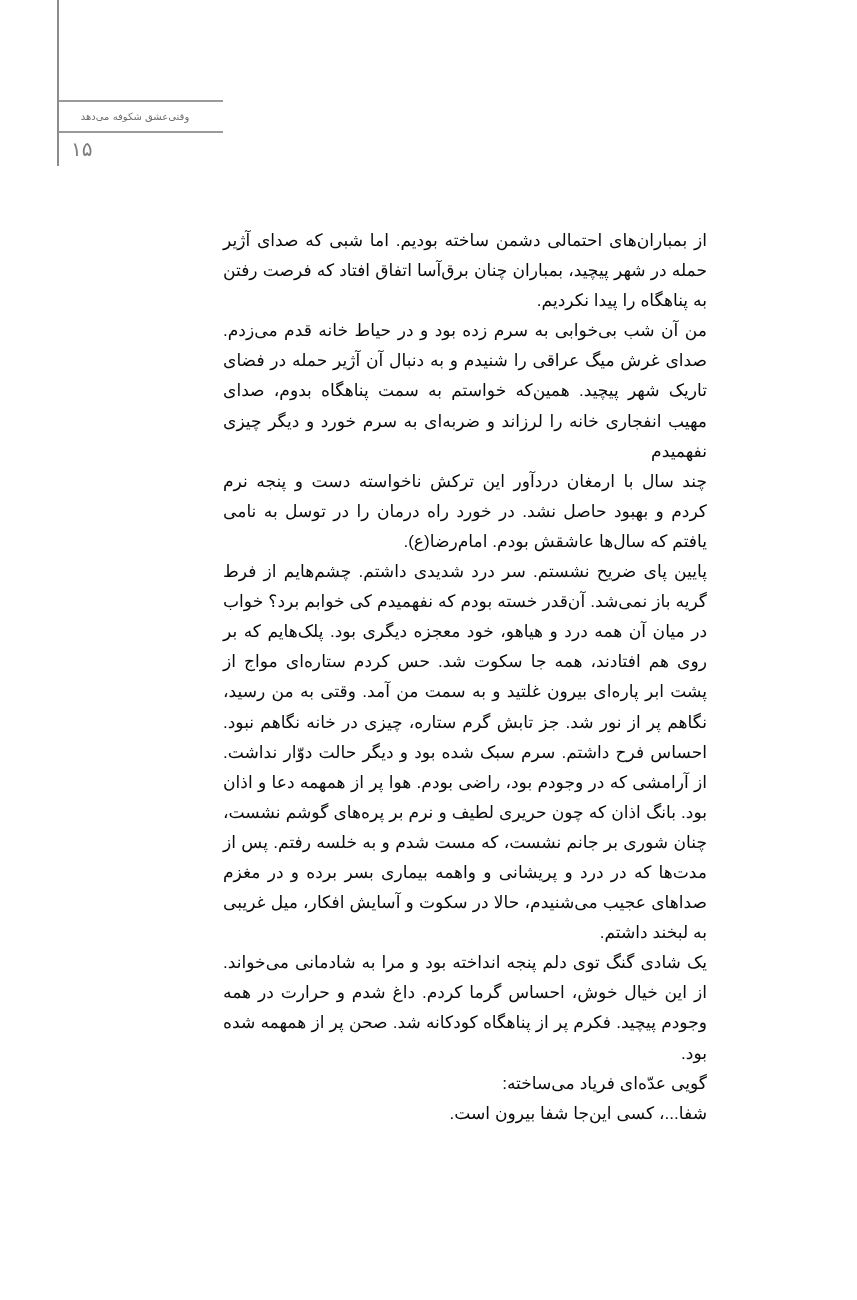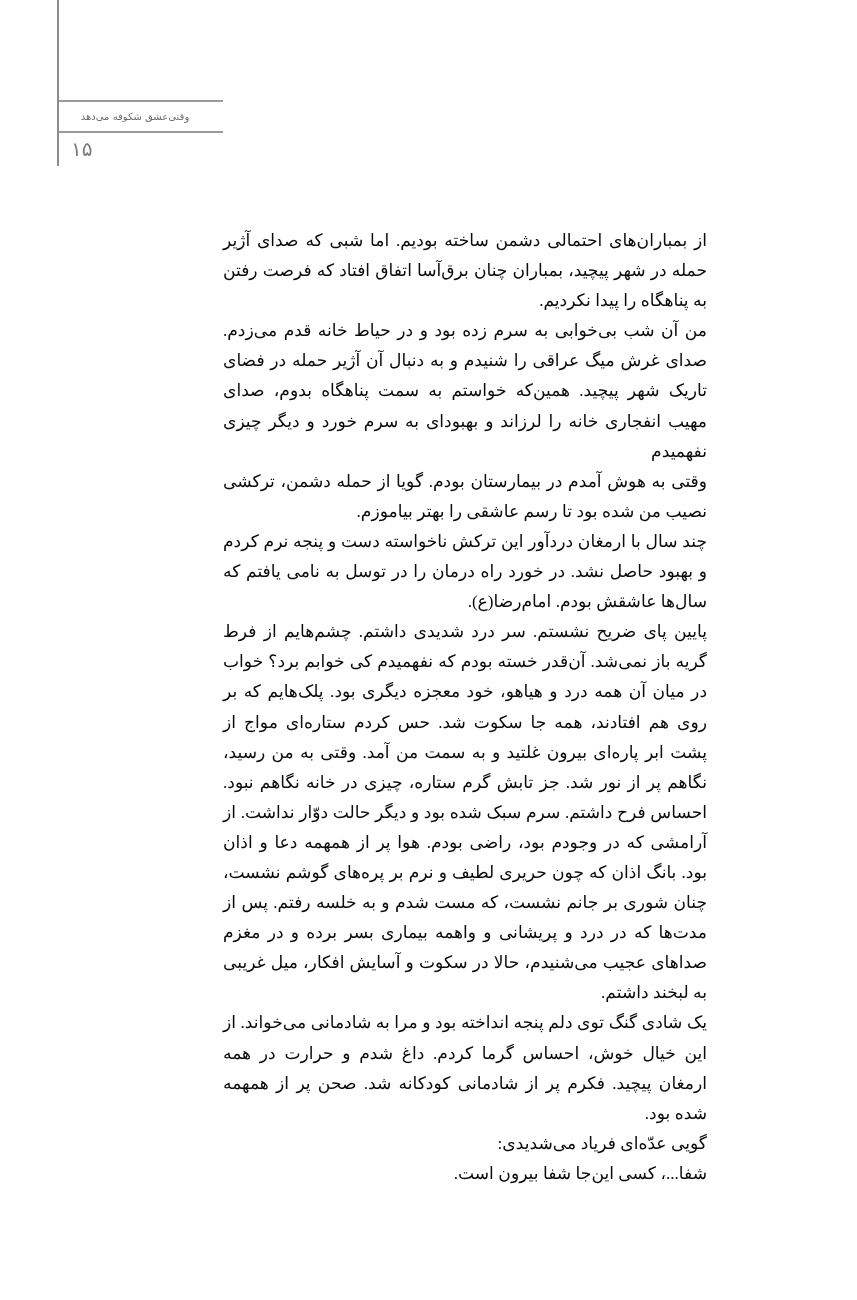--- a/index.html
+++ b/index.html
@@ -77,21 +77,21 @@
     position: absolute;
     right: 150px;
     top: 226px;
     width: 484px;
     direction: rtl;
     text-align: justify;
     text-align-last: right;
     font-size: 17.1px;
     line-height: 30.1px;
     color: #0b0b0b;
-    font-family: Liberation Serif, serif;
+    font-family: Liberation Sans, sans-serif;
     -webkit-font-smoothing: none;
   }
   .body-column p {
     margin: 0;
     padding: 0;
     text-indent: 0;
     word-spacing: 0.2px;
   }
 </style>
 </head>
@@ -102,22 +102,21 @@
   <div class="header-block">
     <div class="header-vrule"></div>
     <div class="header-rule-top"></div>
     <div class="running-title">وقتی‌عشق شکوفه می‌دهد</div>
     <div class="header-rule-bottom"></div>
     <div class="page-number">۱۵</div>
   </div>
 
   <div class="body-column">
     <p>از بمباران‌های احتمالی دشمن ساخته بودیم. اما شبی که صدای آژیر حمله در شهر پیچید، بمباران چنان برق‌آسا اتفاق افتاد که فرصت رفتن به پناهگاه را پیدا نکردیم.</p>
-    <p>من آن شب بی‌خوابی به سرم زده بود و در حیاط خانه قدم می‌زدم. صدای غرش میگ عراقی را شنیدم و به دنبال آن آژیر حمله در فضای تاریک شهر پیچید. همین‌که خواستم به سمت پناهگاه بدوم، صدای مهیب انفجاری خانه را لرزاند و بهبود‌ای به سرم خورد و دیگر چیزی نفهمیدم</p>
-    <p>وقتی به هوش آمدم در بیمارستان بودم. گویا از حمله دشمن، ترکشی نصیب من شده بود تا رسم عاشقی را بهتر بیاموزم.</p>
+    <p>من آن شب بی‌خوابی به سرم زده بود و در حیاط خانه قدم می‌زدم. صدای غرش میگ عراقی را شنیدم و به دنبال آن آژیر حمله در فضای تاریک شهر پیچید. همین‌که خواستم به سمت پناهگاه بدوم، صدای مهیب انفجاری خانه را لرزاند و ضربه‌ای به سرم خورد و دیگر چیزی نفهمیدم</p>
     <p>چند سال با ارمغان دردآور این ترکش ناخواسته دست و پنجه نرم کردم و بهبود حاصل نشد. در خورد راه درمان را در توسل به نامی یافتم که سال‌ها عاشقش بودم. امام‌رضا(ع).</p>
     <p>پایین پای ضریح نشستم. سر درد شدیدی داشتم. چشم‌هایم از فرط گریه باز نمی‌شد. آن‌قدر خسته بودم که نفهمیدم کی خوابم برد؟ خواب در میان آن همه درد و هیاهو، خود معجزه دیگری بود. پلک‌هایم که بر روی هم افتادند، همه جا سکوت شد. حس کردم ستاره‌ای مواج از پشت ابر پاره‌ای بیرون غلتید و به سمت من آمد. وقتی به من رسید، نگاهم پر از نور شد. جز تابش گرم ستاره، چیزی در خانه نگاهم نبود. احساس فرح داشتم. سرم سبک شده بود و دیگر حالت دوّار نداشت. از آرامشی که در وجودم بود، راضی بودم. هوا پر از همهمه دعا و اذان بود. بانگ اذان که چون حریری لطیف و نرم بر پره‌های گوشم نشست، چنان شوری بر جانم نشست، که مست شدم و به خلسه رفتم. پس از مدت‌ها که در درد و پریشانی  و واهمه بیماری بسر برده و در مغزم صداهای عجیب می‌شنیدم، حالا در سکوت و آسایش افکار، میل غریبی به لبخند داشتم.</p>
-    <p>یک شادی گنگ توی دلم پنجه انداخته بود و مرا به شادمانی می‌خواند. از این خیال خوش، احساس گرما کردم. داغ شدم و حرارت در همه ارمغان پیچید. فکرم پر از شادمانی کودکانه شد. صحن پر از همهمه شده بود.</p>
-    <p>گویی عدّه‌ای فریاد می‌شدیدی:</p>
+    <p>یک شادی گنگ توی دلم پنجه انداخته بود و مرا به شادمانی می‌خواند. از این خیال خوش، احساس گرما کردم. داغ شدم و حرارت در همه وجودم پیچید. فکرم پر از پناهگاه کودکانه شد. صحن پر از همهمه شده بود.</p>
+    <p>گویی عدّه‌ای فریاد می‌ساخته:</p>
     <p>شفا...، کسی این‌جا شفا بیرون است.</p>
   </div>
 
 </div>
 
 </body></html>

